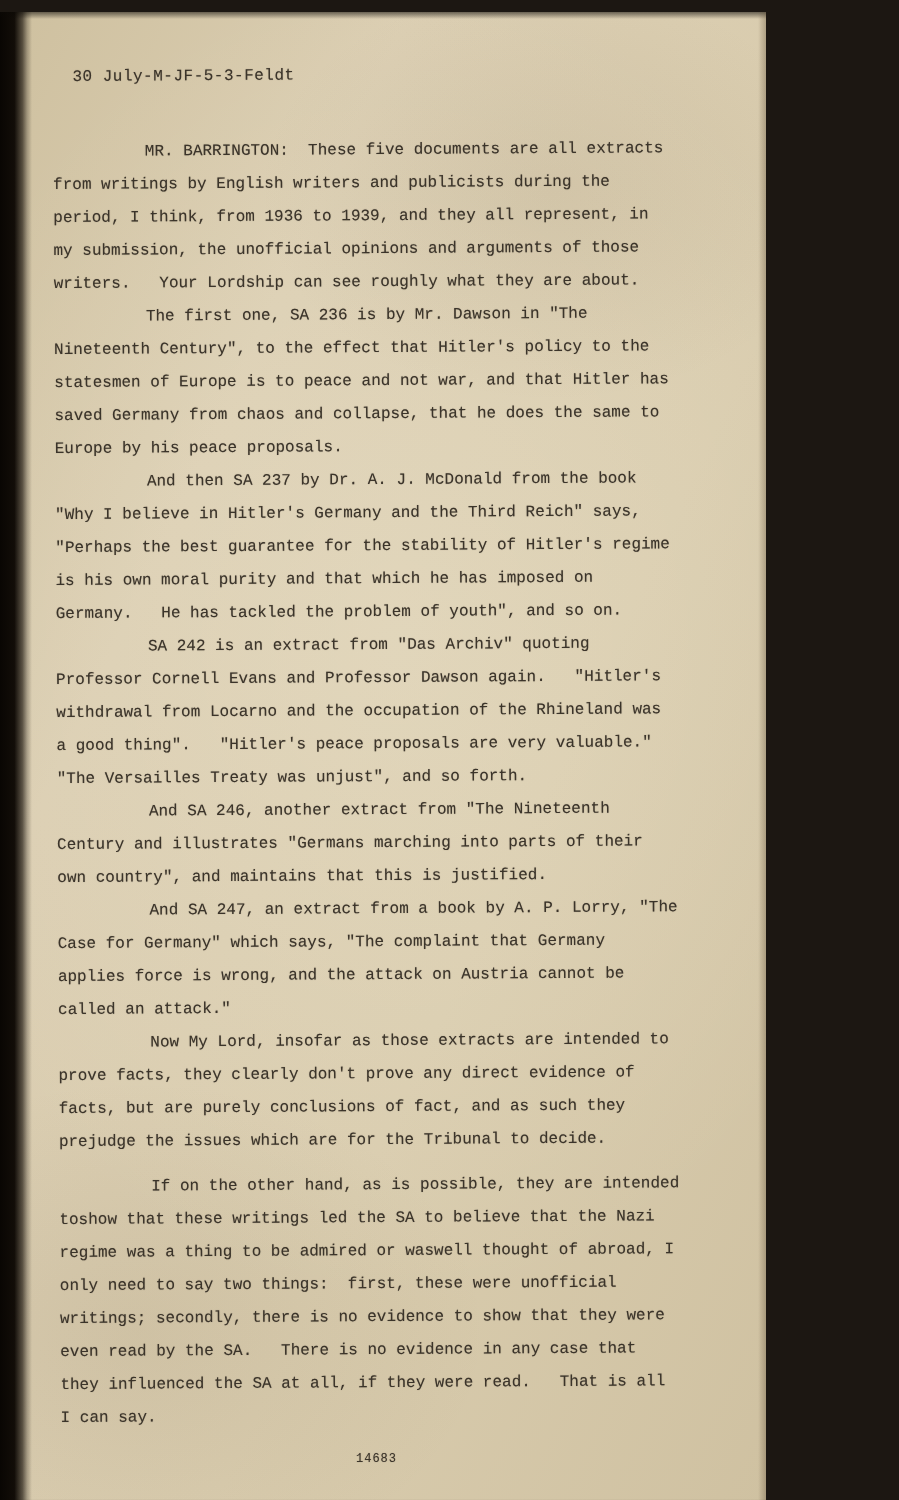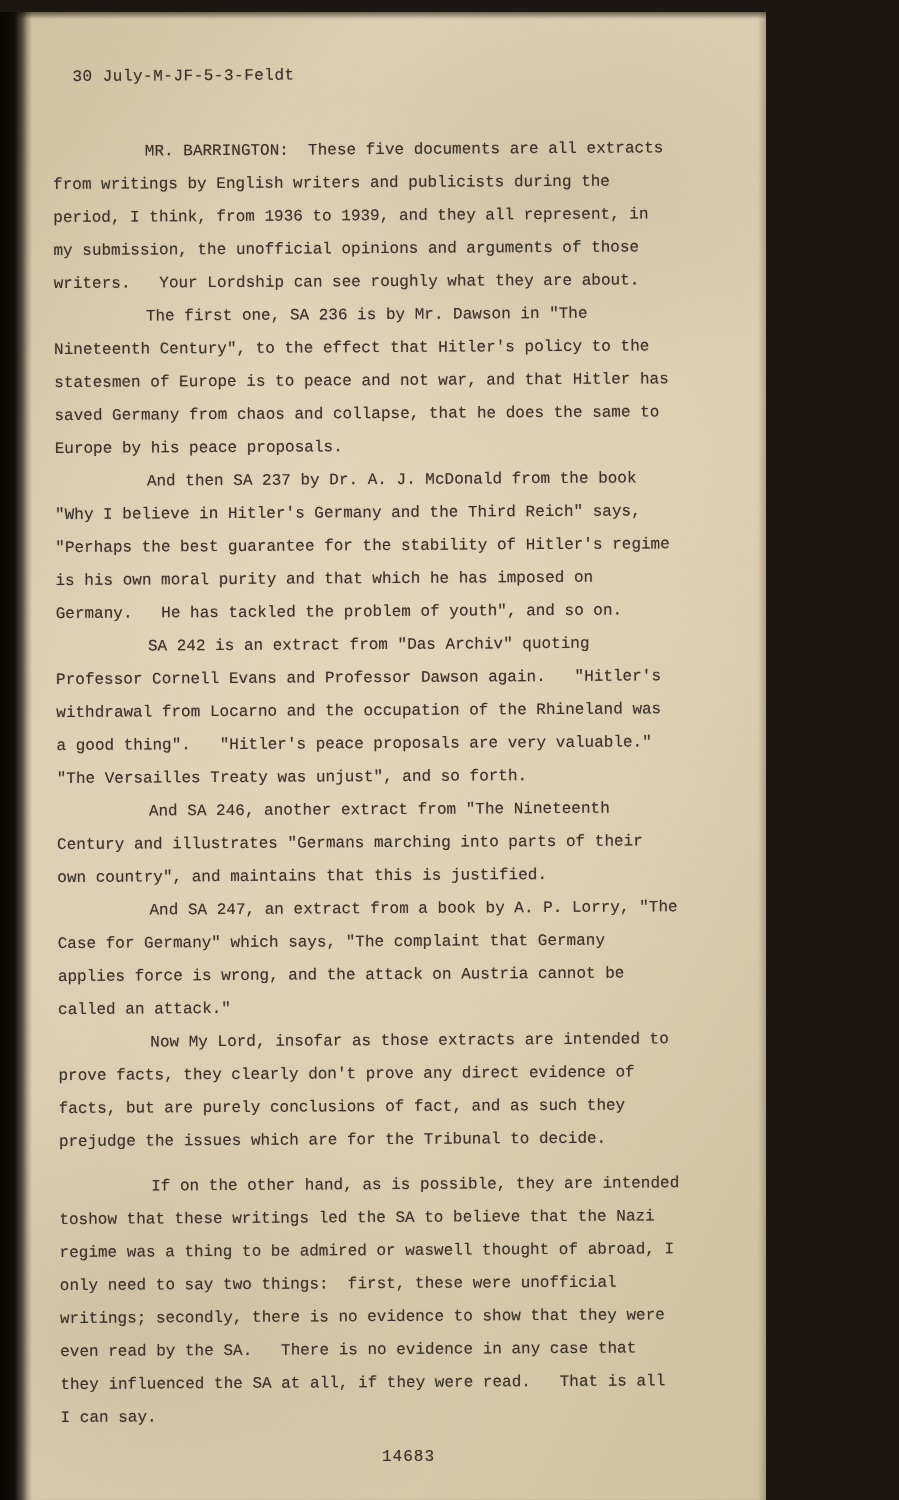--- a/index.html
+++ b/index.html
@@ -82,24 +82,24 @@
     text-indent: 92px;
     white-space: pre-wrap;
   }
 
   .doc-body p.para-gap {
     margin-top: 12px;
   }
 
   .page-number {
     position: absolute;
-    left: 382px;
+    left: 356px;
     bottom: 46px;
     font-family: "Liberation Mono", "DejaVu Sans Mono", monospace;
-    font-size: 16px;
+    font-size: 12px;
     color: #3b342a;
     text-shadow: 0 0 1px rgba(59,52,42,0.45);
     letter-spacing: 1px;
   }
 </style>
 </head>
 <body>
 
 <div class="scan">
 

